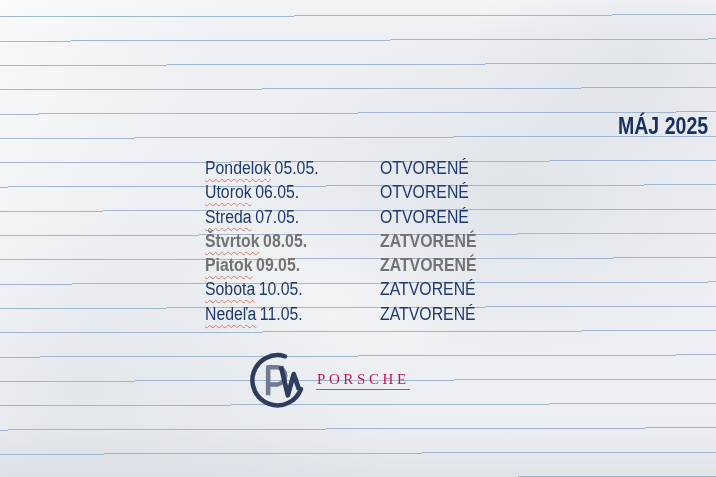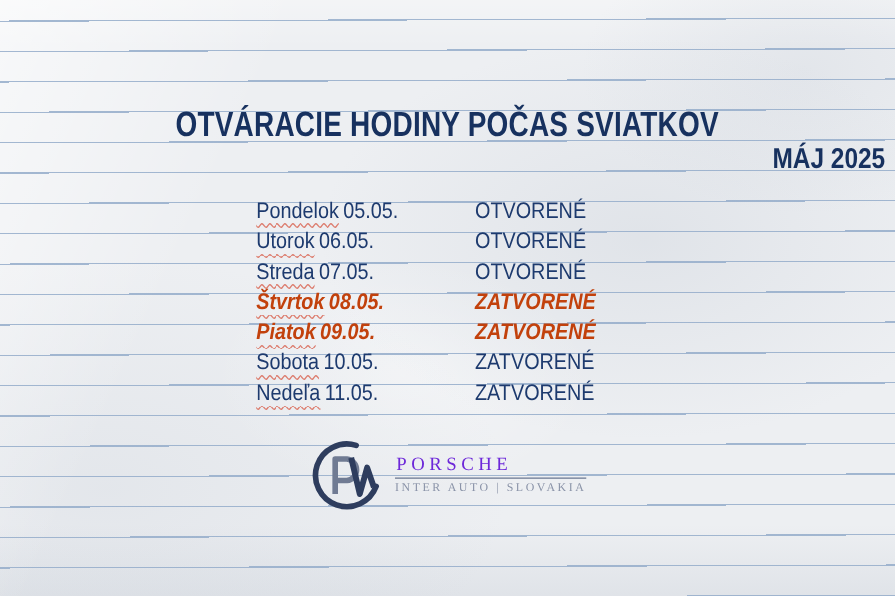--- a/index.html
+++ b/index.html
@@ -38,58 +38,55 @@
   }
   .condensed{display:inline-block;transform:scaleX(.8);transform-origin:50% 50%;white-space:nowrap;}
   .title-block{position:absolute;left:0;right:0;top:87px;text-align:center;line-height:26px;}
   .title-block .t1{font-size:28px;font-weight:700;letter-spacing:.2px;color:#17315f;}
   .sub-block{position:absolute;left:0;right:0;top:115px;text-align:right;line-height:23px;}
   .sub-block .t2{font-size:23px;font-weight:700;color:#17315f;transform:scaleX(.85);}
   .schedule{position:absolute;left:205px;top:156px;width:310px;}
   .row{position:relative;height:24.3px;line-height:24.3px;font-size:18px;color:#1d3a6e;}
   .row .cell{display:inline-block;transform:scaleX(.88);transform-origin:0 50%;white-space:nowrap;}
   .row .status{position:absolute;left:175px;top:0;}
-  .row.em{font-weight:700;color:#c2410c;font-style:italic;}
+  .row.em{font-weight:700;color:#737373;}
   .dayname{
     text-decoration-line:underline;
     text-decoration-style:wavy;
     text-decoration-color:rgba(217,106,88,.85);
     text-decoration-thickness:1px;
     text-underline-offset:3.5px;
   }
   .date-part{margin-left:4px;}
   .logo{position:absolute;left:248px;top:351px;display:flex;align-items:center;gap:9px;}
   .monogram{width:59px;height:59px;display:block;}
   .wordmark{display:flex;flex-direction:column;}
   .brand{
     font-family:"Liberation Serif", serif;
     font-size:15px;font-weight:500;letter-spacing:3.6px;
-    color:#6d28d9;
+    color:#be185d;
     padding:0 0 3px 1px;
     border-bottom:1.5px solid rgba(62,77,112,.75);
     line-height:14px;
   }
   .subbrand{
     font-family:"Liberation Serif", serif;
     font-size:9.5px;letter-spacing:2.05px;
     color:#8a93a8;
     margin-top:3px;line-height:10px;
     white-space:nowrap;
   }
 </style>
 </head>
 <body>
 
 <div class="poster">
   <div class="paper-texture"></div>
   <div class="ruled-lines"></div>
 
-  <div class="title-block">
-    <span class="condensed t1">OTVÁRACIE HODINY POČAS SVIATKOV</span>
-  </div>
   <div class="sub-block">
     <span class="condensed t2">MÁJ 2025</span>
   </div>
 
   <div class="schedule">
     <div class="row">
       <span class="cell day"><span class="dayname">Pondelok</span><span class="date-part">05.05.</span></span>
       <span class="cell status">OTVORENÉ</span>
     </div>
     <div class="row">
@@ -122,16 +119,15 @@
     <svg class="monogram" viewBox="0 0 60 60" aria-hidden="true">
 
       <path d="M 42.5 7.5 A 25.5 25.5 0 1 0 51.5 43.5" fill="none" stroke="#2e3d5e" stroke-width="4.6" stroke-linecap="round" transform="rotate(-12 30 30)"></path>
 
       <path d="M 20.5 45 L 20.5 16.5 L 30 16.5 A 8.8 8.8 0 0 1 30 34 L 20.5 34" fill="none" stroke="#707b93" stroke-width="4.6" stroke-linejoin="round"></path>
 
       <path d="M 33.5 15.5 L 40.5 45 L 46.5 23.5 L 52 39.5" fill="none" stroke="#2e3d5e" stroke-width="4.8" stroke-linejoin="round"></path>
     </svg>
     <div class="wordmark">
       <span class="brand">PORSCHE</span>
-      <span class="subbrand">INTER AUTO | SLOVAKIA</span>
     </div>
   </div>
 </div>
 
 </body></html>

